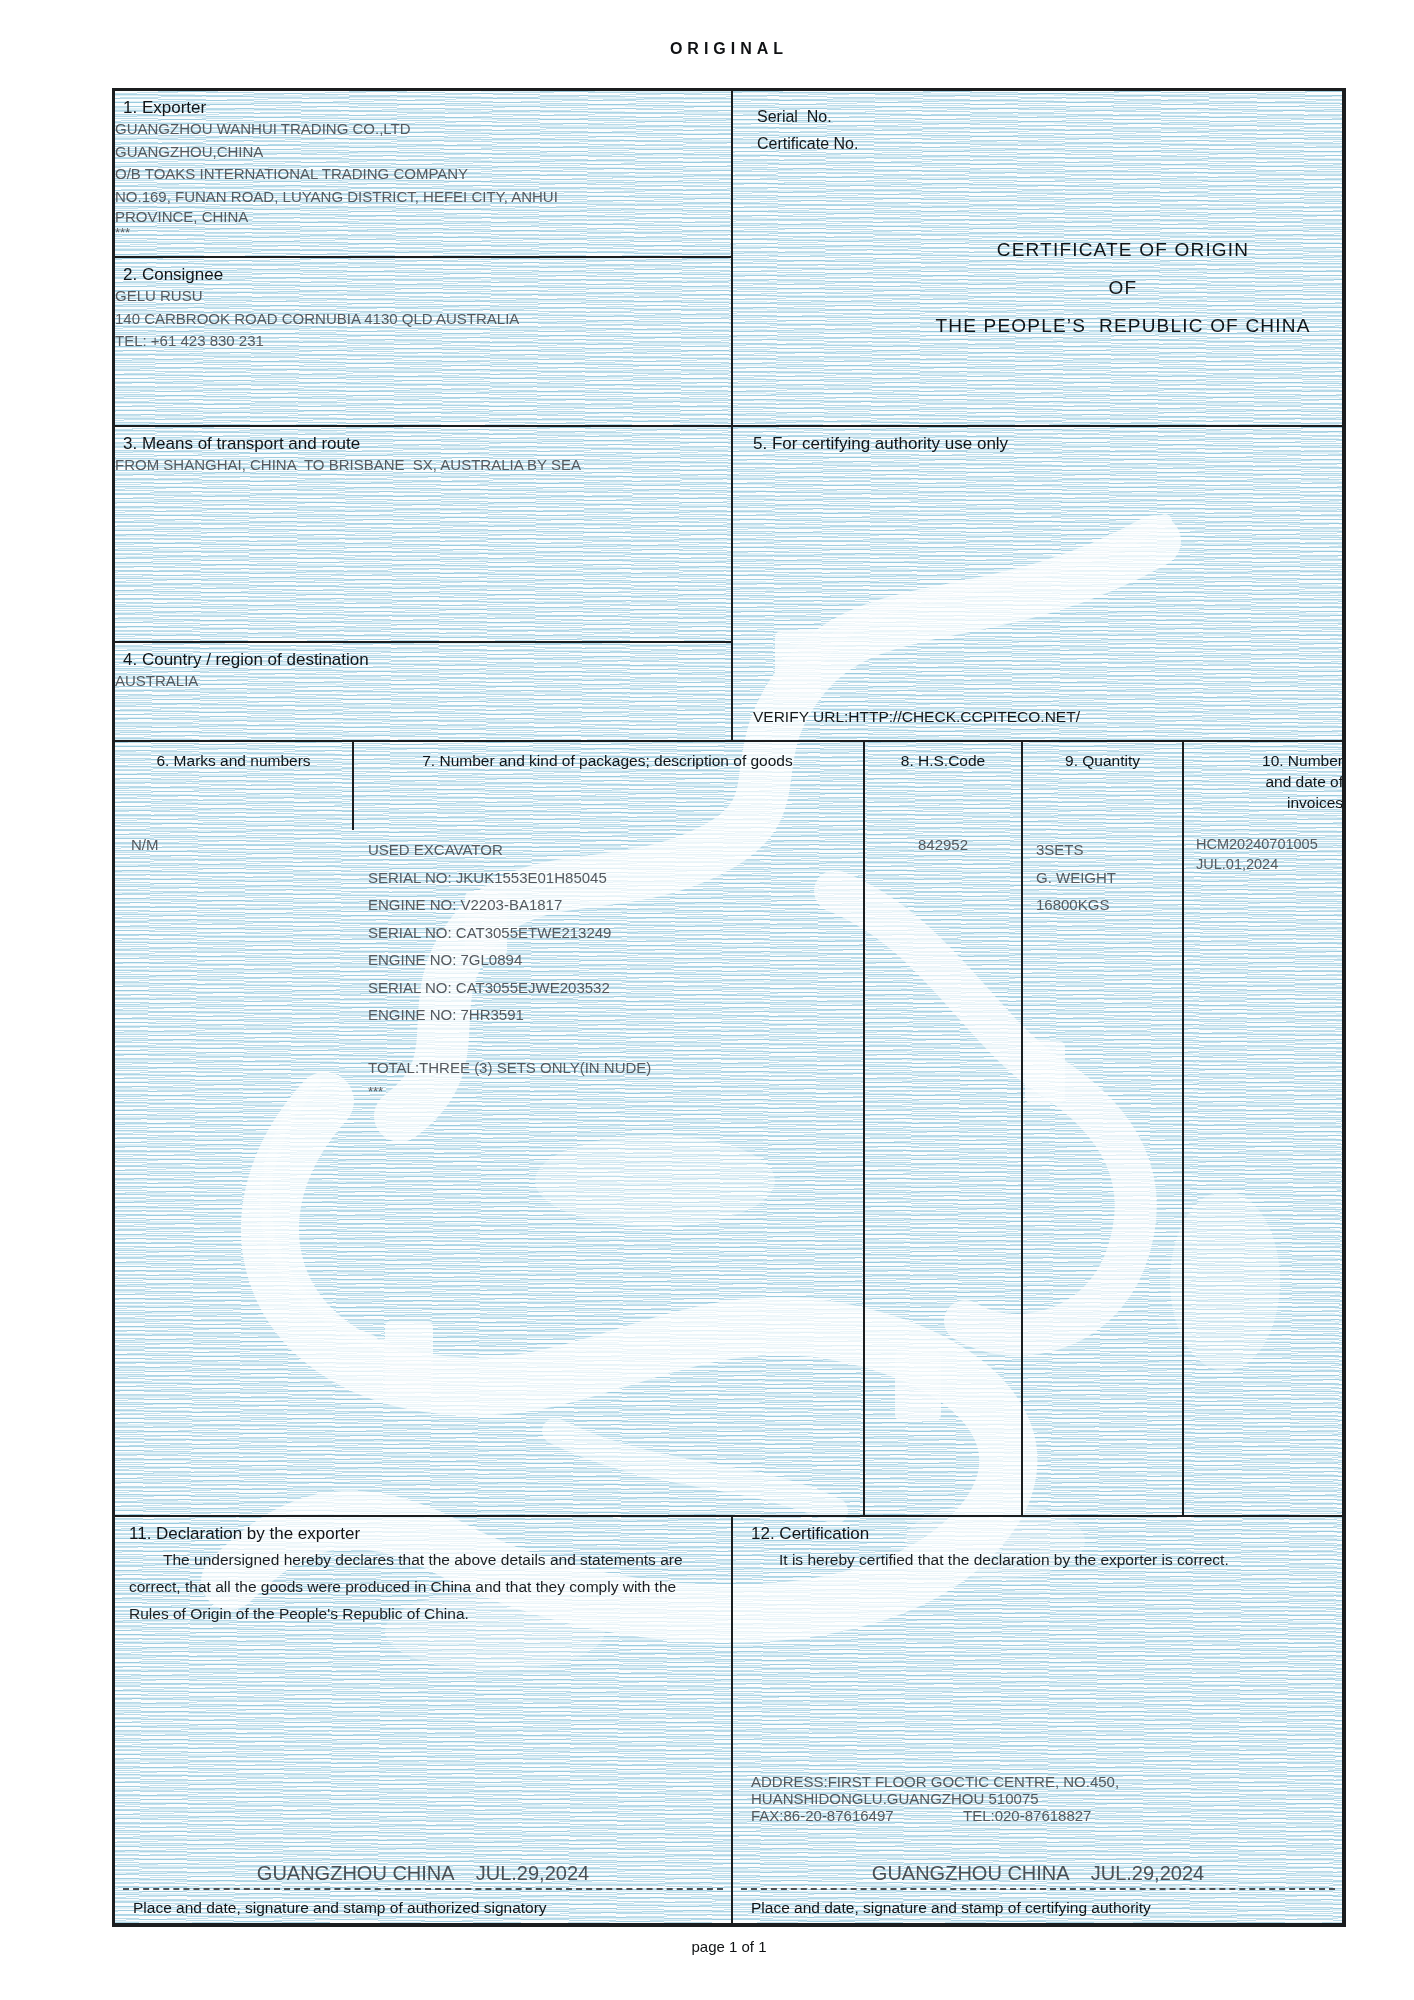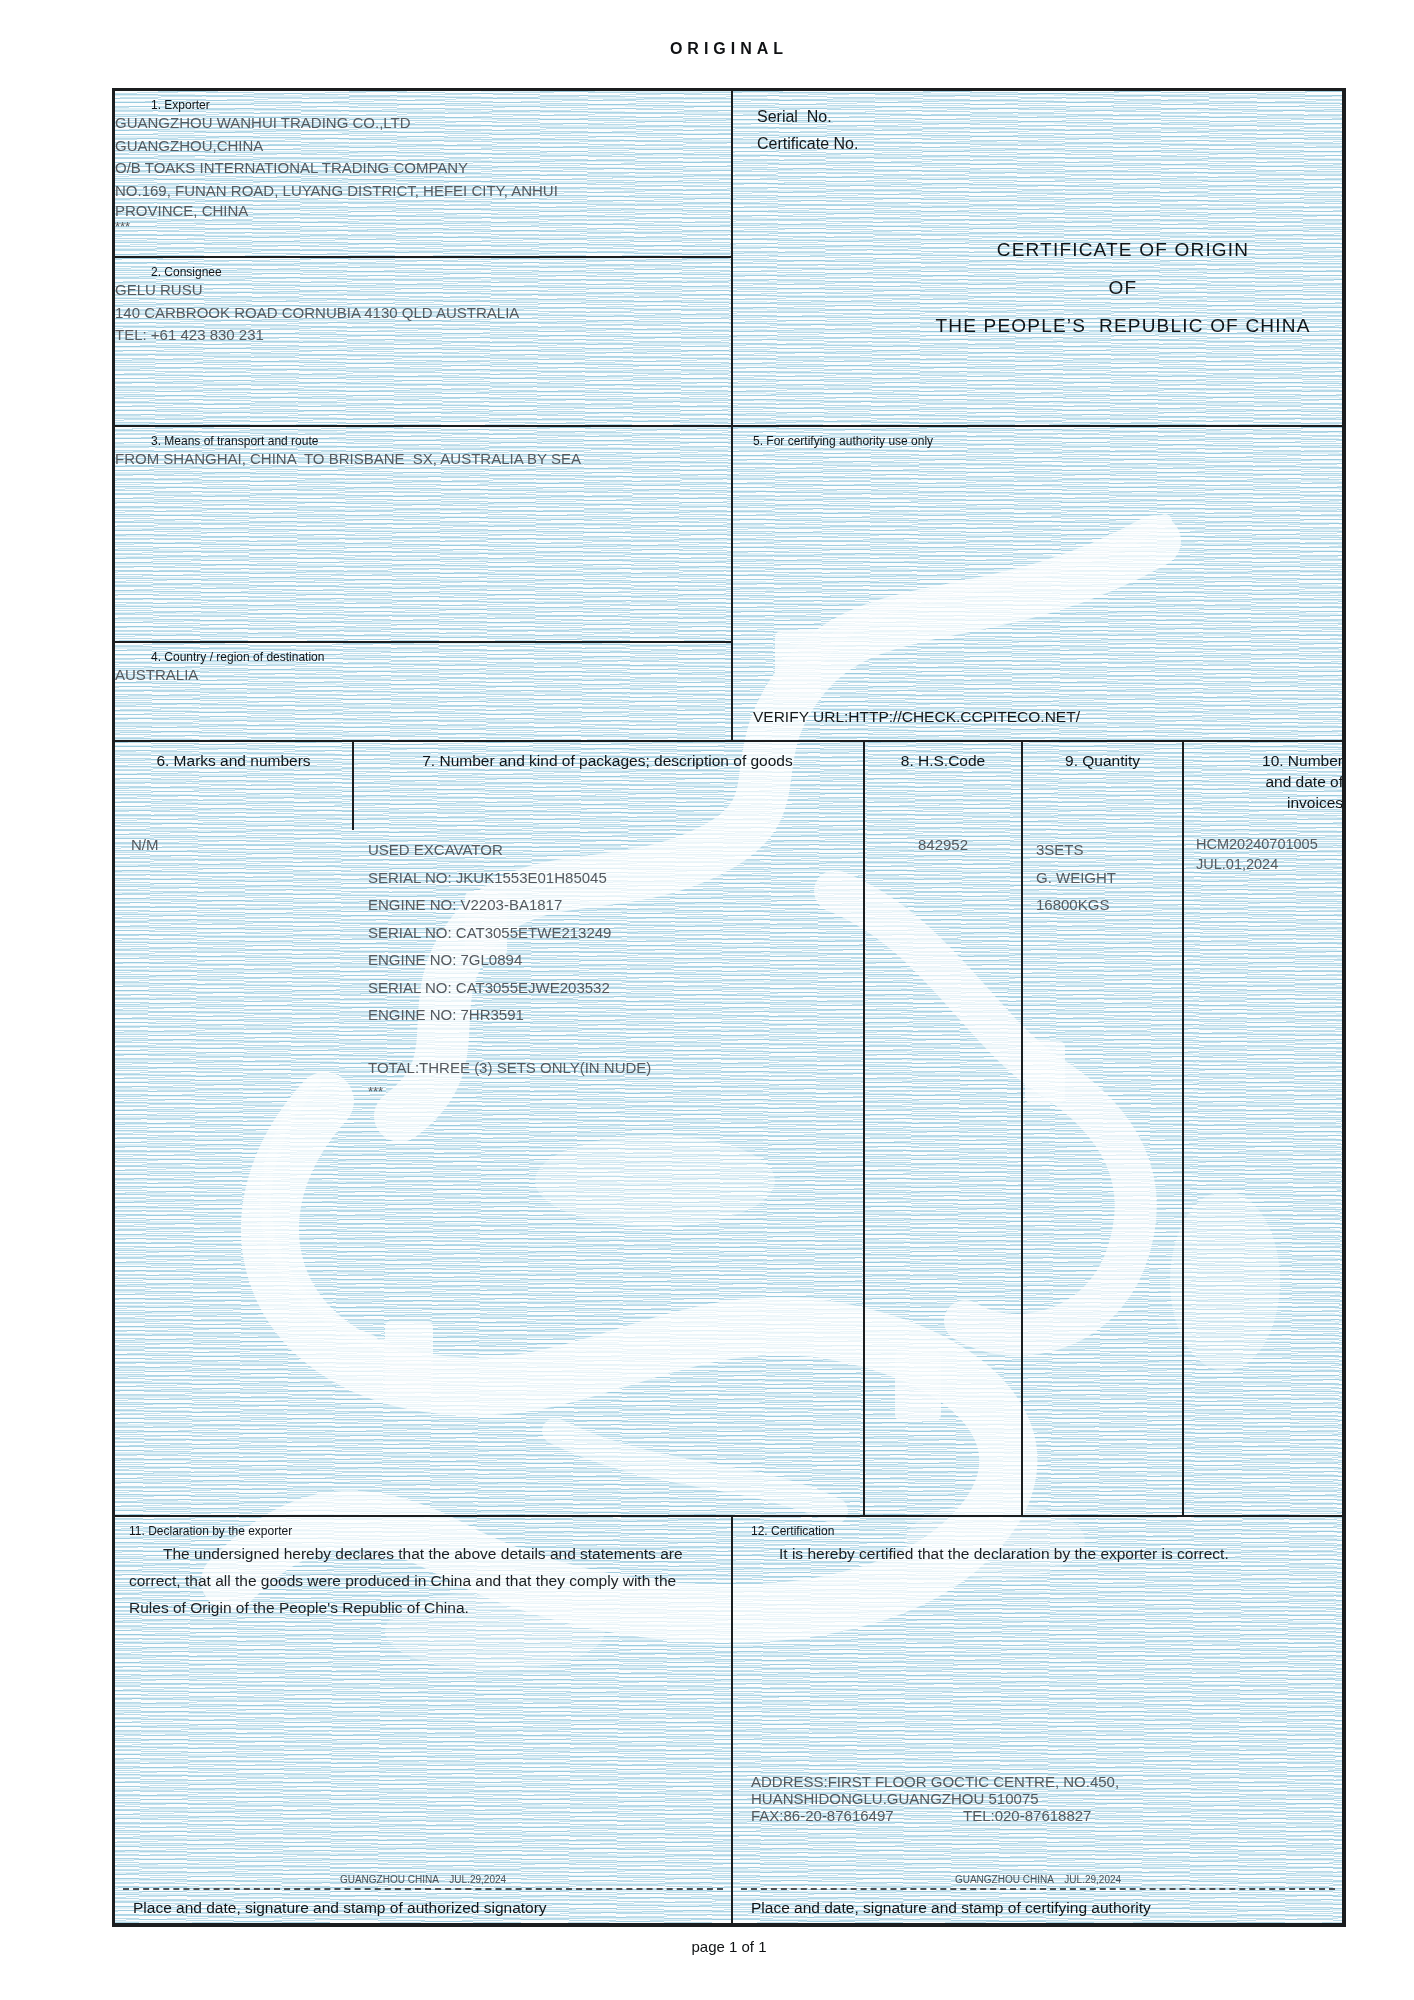--- a/index.html
+++ b/index.html
@@ -19,21 +19,21 @@
     box-sizing:border-box;border:3px solid #1b1d1f;border-right-width:4px;border-bottom-width:4px;
     background-color:#fbfdfe;
     background-image:
       repeating-linear-gradient(1.2deg, rgba(130,190,215,0.55) 0 1px, rgba(255,255,255,0) 1px 4px),
       repeating-linear-gradient(-1.4deg, rgba(130,190,215,0.45) 0 1px, rgba(255,255,255,0) 1px 4.6px),
       repeating-linear-gradient(0.4deg, rgba(168,214,232,0.35) 0 2px, rgba(255,255,255,0) 2px 7px);
     overflow:hidden;
   }
   #watermark{position:absolute;left:20px;top:330px;z-index:0;opacity:.8;pointer-events:none;}
   .b{position:absolute;box-sizing:border-box;z-index:1;}
-  .lbl{font-size:12px;color:#111417;padding:7px 0 0 36px;}
+  .lbl{font-size:17px;color:#111417;padding:7px 0 0 8px;}
   .val{font-size:15px;color:#54595e;line-height:22.5px;}
   
   #box-exporter   {left:0;  top:0;    width:618px;height:167px;border-right:2px solid #1b1d1f;border-bottom:2px solid #1b1d1f;}
   #box-consignee  {left:0;  top:167px;width:618px;height:169px;border-right:2px solid #1b1d1f;border-bottom:2px solid #1b1d1f;}
   #box-transport  {left:0;  top:336px;width:618px;height:216px;border-right:2px solid #1b1d1f;border-bottom:2px solid #1b1d1f;}
   #box-destination{left:0;  top:552px;width:618px;height:99px; border-right:2px solid #1b1d1f;border-bottom:2px solid #1b1d1f;}
   #box-serial     {left:618px;top:0;    width:610px;height:336px;border-bottom:2px solid #1b1d1f;}
   #box-authority  {left:618px;top:336px;width:610px;height:315px;border-bottom:2px solid #1b1d1f;}
   #serial-lines{padding:12px 0 0 24px;font-size:16px;line-height:27px;color:#14181b;}
   #cert-title{position:absolute;left:170px;top:140px;width:440px;text-align:center;
@@ -55,21 +55,21 @@
   .total-line{line-height:24px;}
   #qty-data div{line-height:27.5px;}
   #inv-data div{line-height:20px;}
   
   #box-declaration  {left:0;    top:1424px;width:618px;height:409px;border-right:2px solid #1b1d1f;border-top:2px solid #1b1d1f;}
   #box-certification{left:618px;top:1424px;width:610px;height:409px;border-top:2px solid #1b1d1f;}
   .body-text{font-size:15.5px;line-height:27px;color:#1b1e21;padding:2px 14px 0 14px;text-indent:34px;}
   #address-block{position:absolute;left:18px;top:256px;font-size:15px;line-height:17px;color:#53585c;}
   #fax-tel{display:flex;}
   #fax-tel .fax{width:212px;}
-  .place-date{position:absolute;bottom:39px;left:0;width:100%;text-align:center;font-size:10px;color:#494f54;}
+  .place-date{position:absolute;bottom:39px;left:0;width:100%;text-align:center;font-size:20px;color:#494f54;}
   .sig-dash{position:absolute;bottom:34px;left:8px;right:8px;border-top:2px dashed #4a4d50;}
   .sig-caption{position:absolute;bottom:7px;left:18px;font-size:15.5px;color:#111417;}
   #page-footer{position:absolute;left:112px;top:1938px;width:1234px;text-align:center;font-size:15px;color:#101214;}
 </style>
 </head>
 <body>
 
 <div id="original-title">ORIGINAL</div>
 
 <div class="cert">

